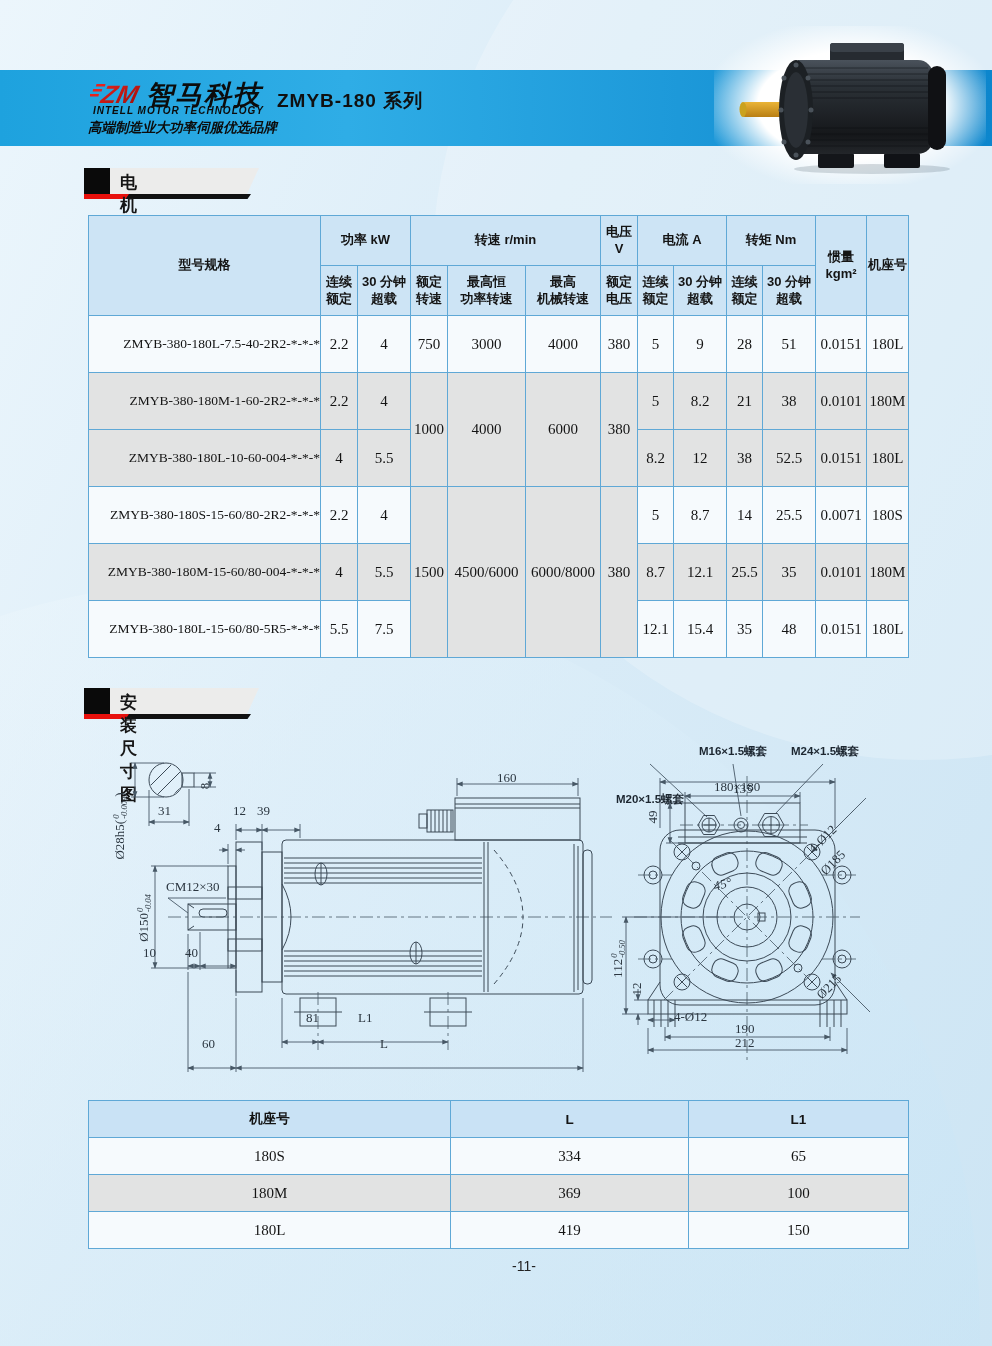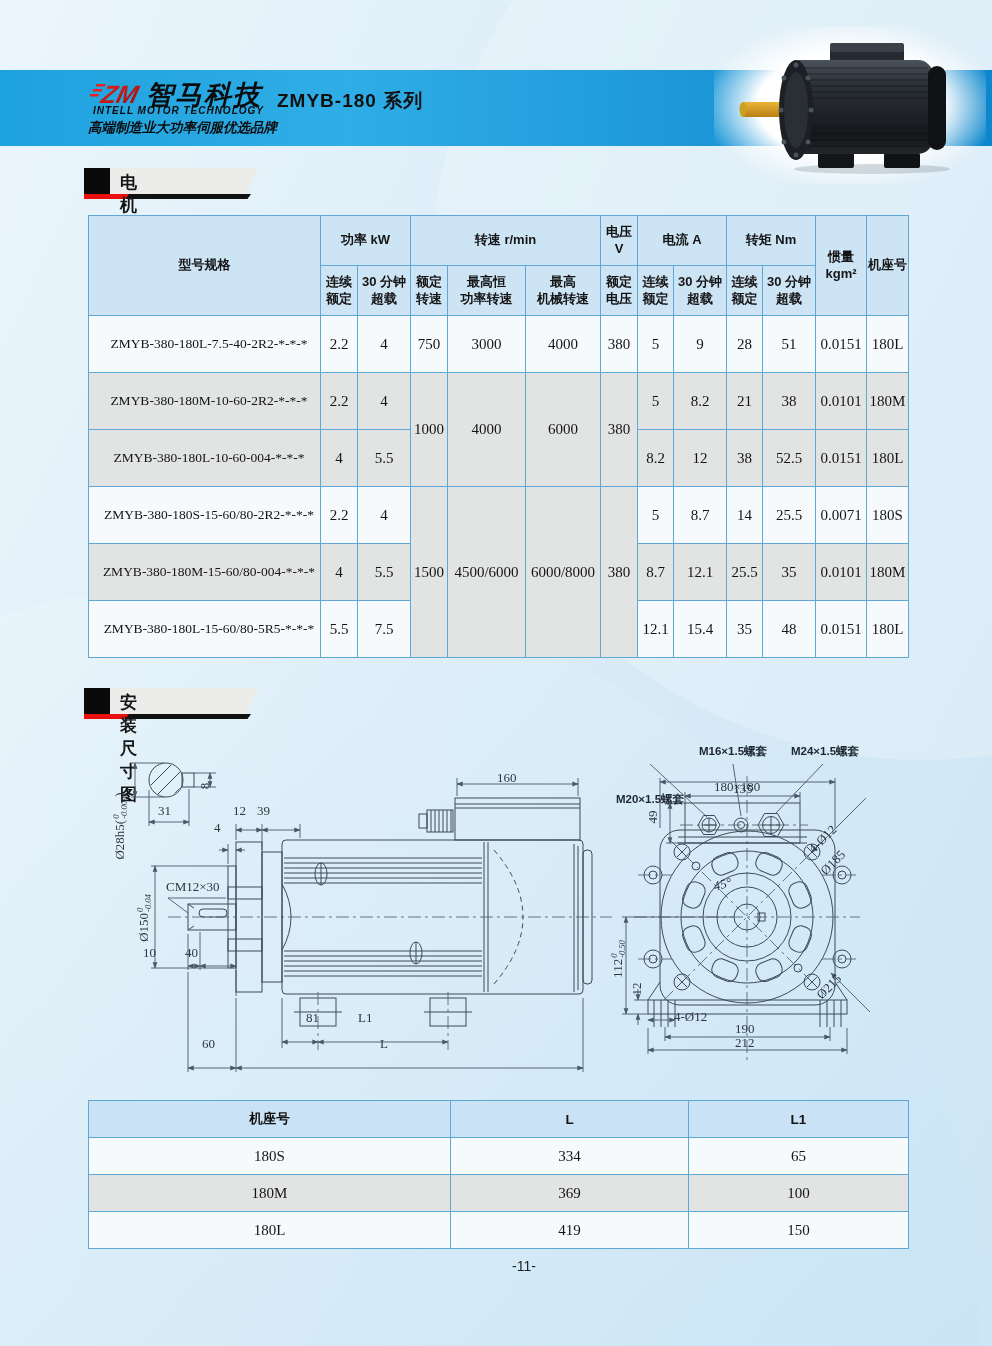--- a/index.html
+++ b/index.html
@@ -35,21 +35,21 @@
            transform:skewX(-35deg);transform-origin:0 0;}
   .sec-title{position:absolute;left:36px;top:3px;font-size:17px;font-weight:700;letter-spacing:3px;color:#161616;}
   
   table{border-collapse:collapse;table-layout:fixed;}
   .spec{position:absolute;left:88px;top:215px;width:820px;}
   .spec th,.spec td{border:1px solid #5fa8d6;text-align:center;vertical-align:middle;padding:0;}
   .spec th{background:#cde4f5;font-size:13px;font-weight:600;white-space:pre-line;line-height:1.3;}
   .spec thead tr{height:50px;}
   .spec tbody tr{height:57px;}
   .spec td{font-family:"Liberation Serif",serif;font-size:15px;}
-  .spec td.model{font-size:13.5px;text-align:center;padding-left:9px;white-space:nowrap;}
+  .spec td.model{font-size:13.5px;text-align:right;padding-left:9px;white-space:nowrap;}
   .r-light{background:#f6fafd;}
   .r-gray{background:#e2e3e3;}
   td.mg{background:#e2e3e3;}
   
   .ftab{position:absolute;left:88px;top:1100px;width:820px;}
   .ftab th,.ftab td{border:1px solid #5fa8d6;text-align:center;vertical-align:middle;}
   .ftab th{background:#c9e2f5;font-size:13.5px;font-weight:600;height:34px;}
   .ftab td{font-family:"Liberation Serif",serif;font-size:15px;height:34px;}
   
   .draw{position:absolute;}
@@ -207,21 +207,21 @@
         <td>4000</td>
         <td>380</td>
         <td>5</td>
         <td>9</td>
         <td>28</td>
         <td>51</td>
         <td>0.0151</td>
         <td>180L</td>
       </tr>
       <tr class="r-gray">
-        <td class="model">ZMYB-380-180M-10-60-2R2-*-*-*</td>
+        <td class="model">ZMYB-380-180M-1-60-2R2-*-*-*</td>
         <td>2.2</td>
         <td>4</td>
         <td rowspan="2" class="mg">1000</td>
         <td rowspan="2" class="mg">4000</td>
         <td rowspan="2" class="mg">6000</td>
         <td rowspan="2" class="mg">380</td>
         <td>5</td>
         <td>8.2</td>
         <td>21</td>
         <td>38</td>

